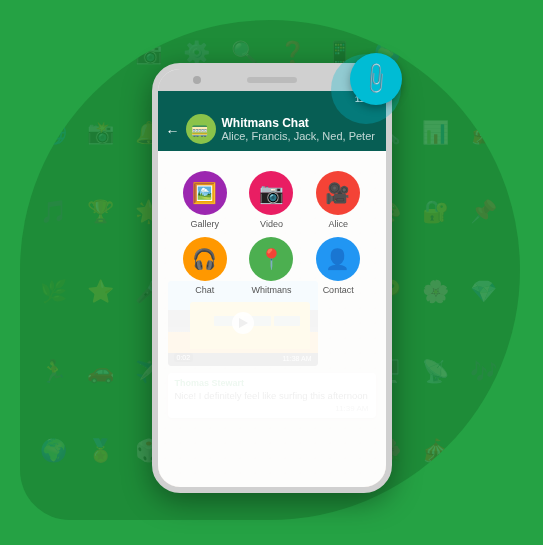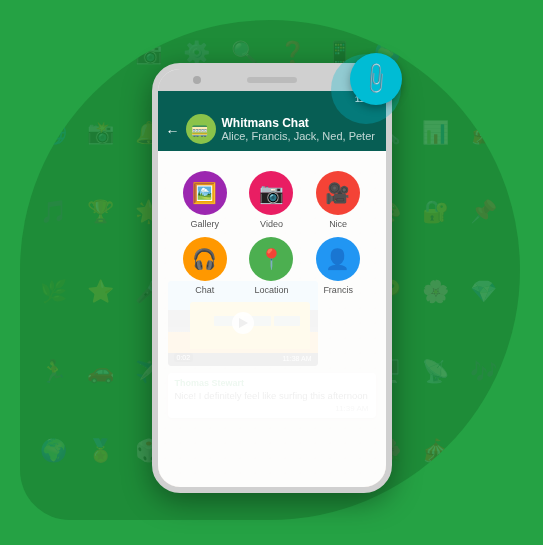--- a/index.html
+++ b/index.html
@@ -522,35 +522,35 @@
           <div class="attach-item">
             <div class="attach-icon-circle bg-gallery">🖼️</div>
             <span class="attach-label">Gallery</span>
           </div>
           <div class="attach-item">
             <div class="attach-icon-circle bg-photo">📷</div>
             <span class="attach-label">Video</span>
           </div>
           <div class="attach-item">
             <div class="attach-icon-circle bg-video">🎥</div>
-            <span class="attach-label">Nice</span>
+            <span class="attach-label">Alice</span>
           </div>
         </div>
         <div class="attach-row">
           <div class="attach-item">
             <div class="attach-icon-circle bg-audio">🎧</div>
             <span class="attach-label">Chat</span>
           </div>
           <div class="attach-item">
             <div class="attach-icon-circle bg-location">📍</div>
-            <span class="attach-label">Location</span>
+            <span class="attach-label">Whitmans</span>
           </div>
           <div class="attach-item">
             <div class="attach-icon-circle bg-contact">👤</div>
-            <span class="attach-label">Francis</span>
+            <span class="attach-label">Contact</span>
           </div>
         </div>
       </div>
 
       <div class="tram-image">
         <div class="tram-body">
           <div class="tram-sky"></div>
           <div class="tram-road"></div>
           <div class="tram-car">
             <div class="tram-windows">

